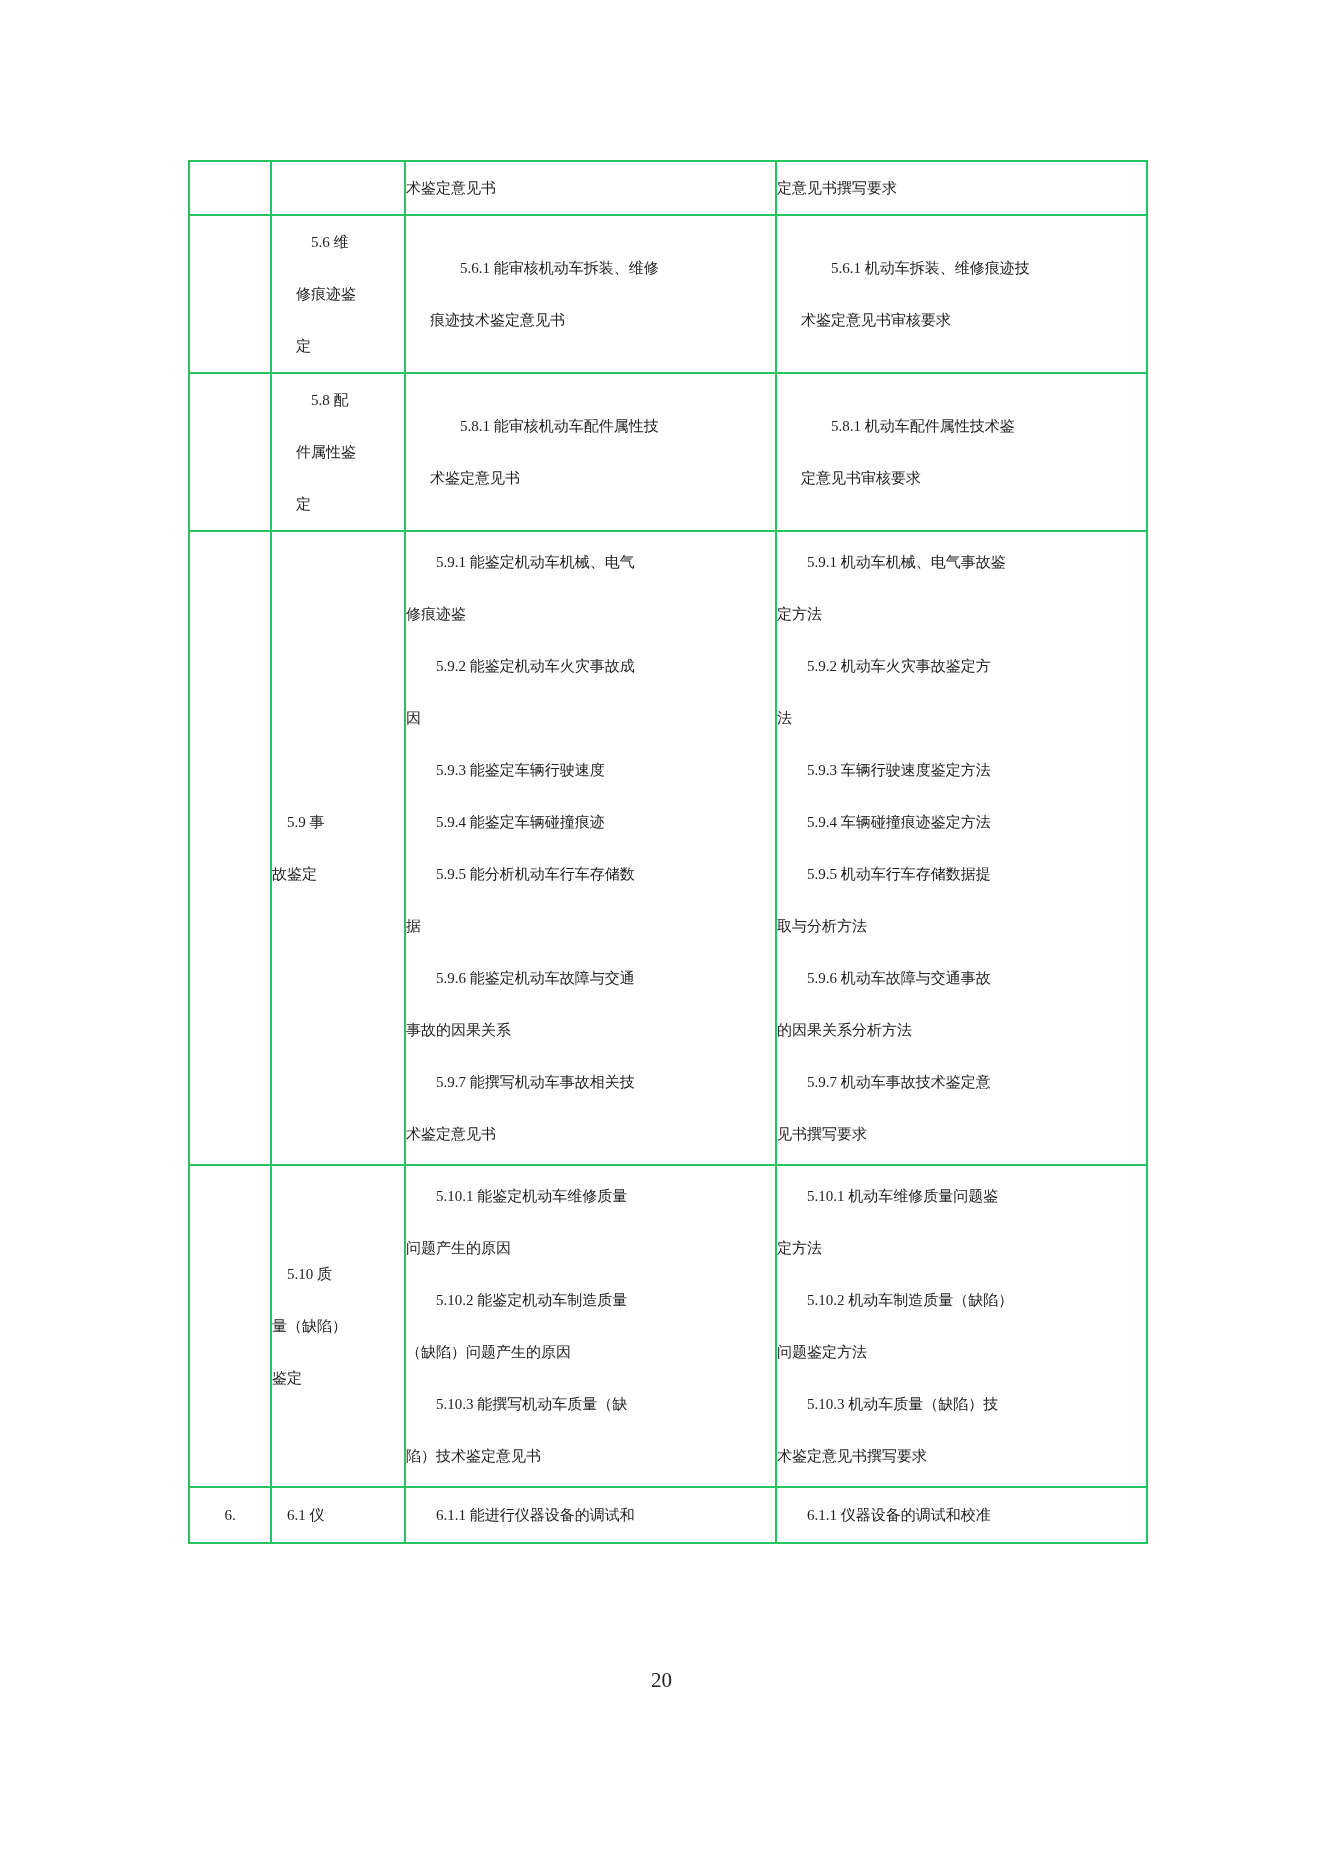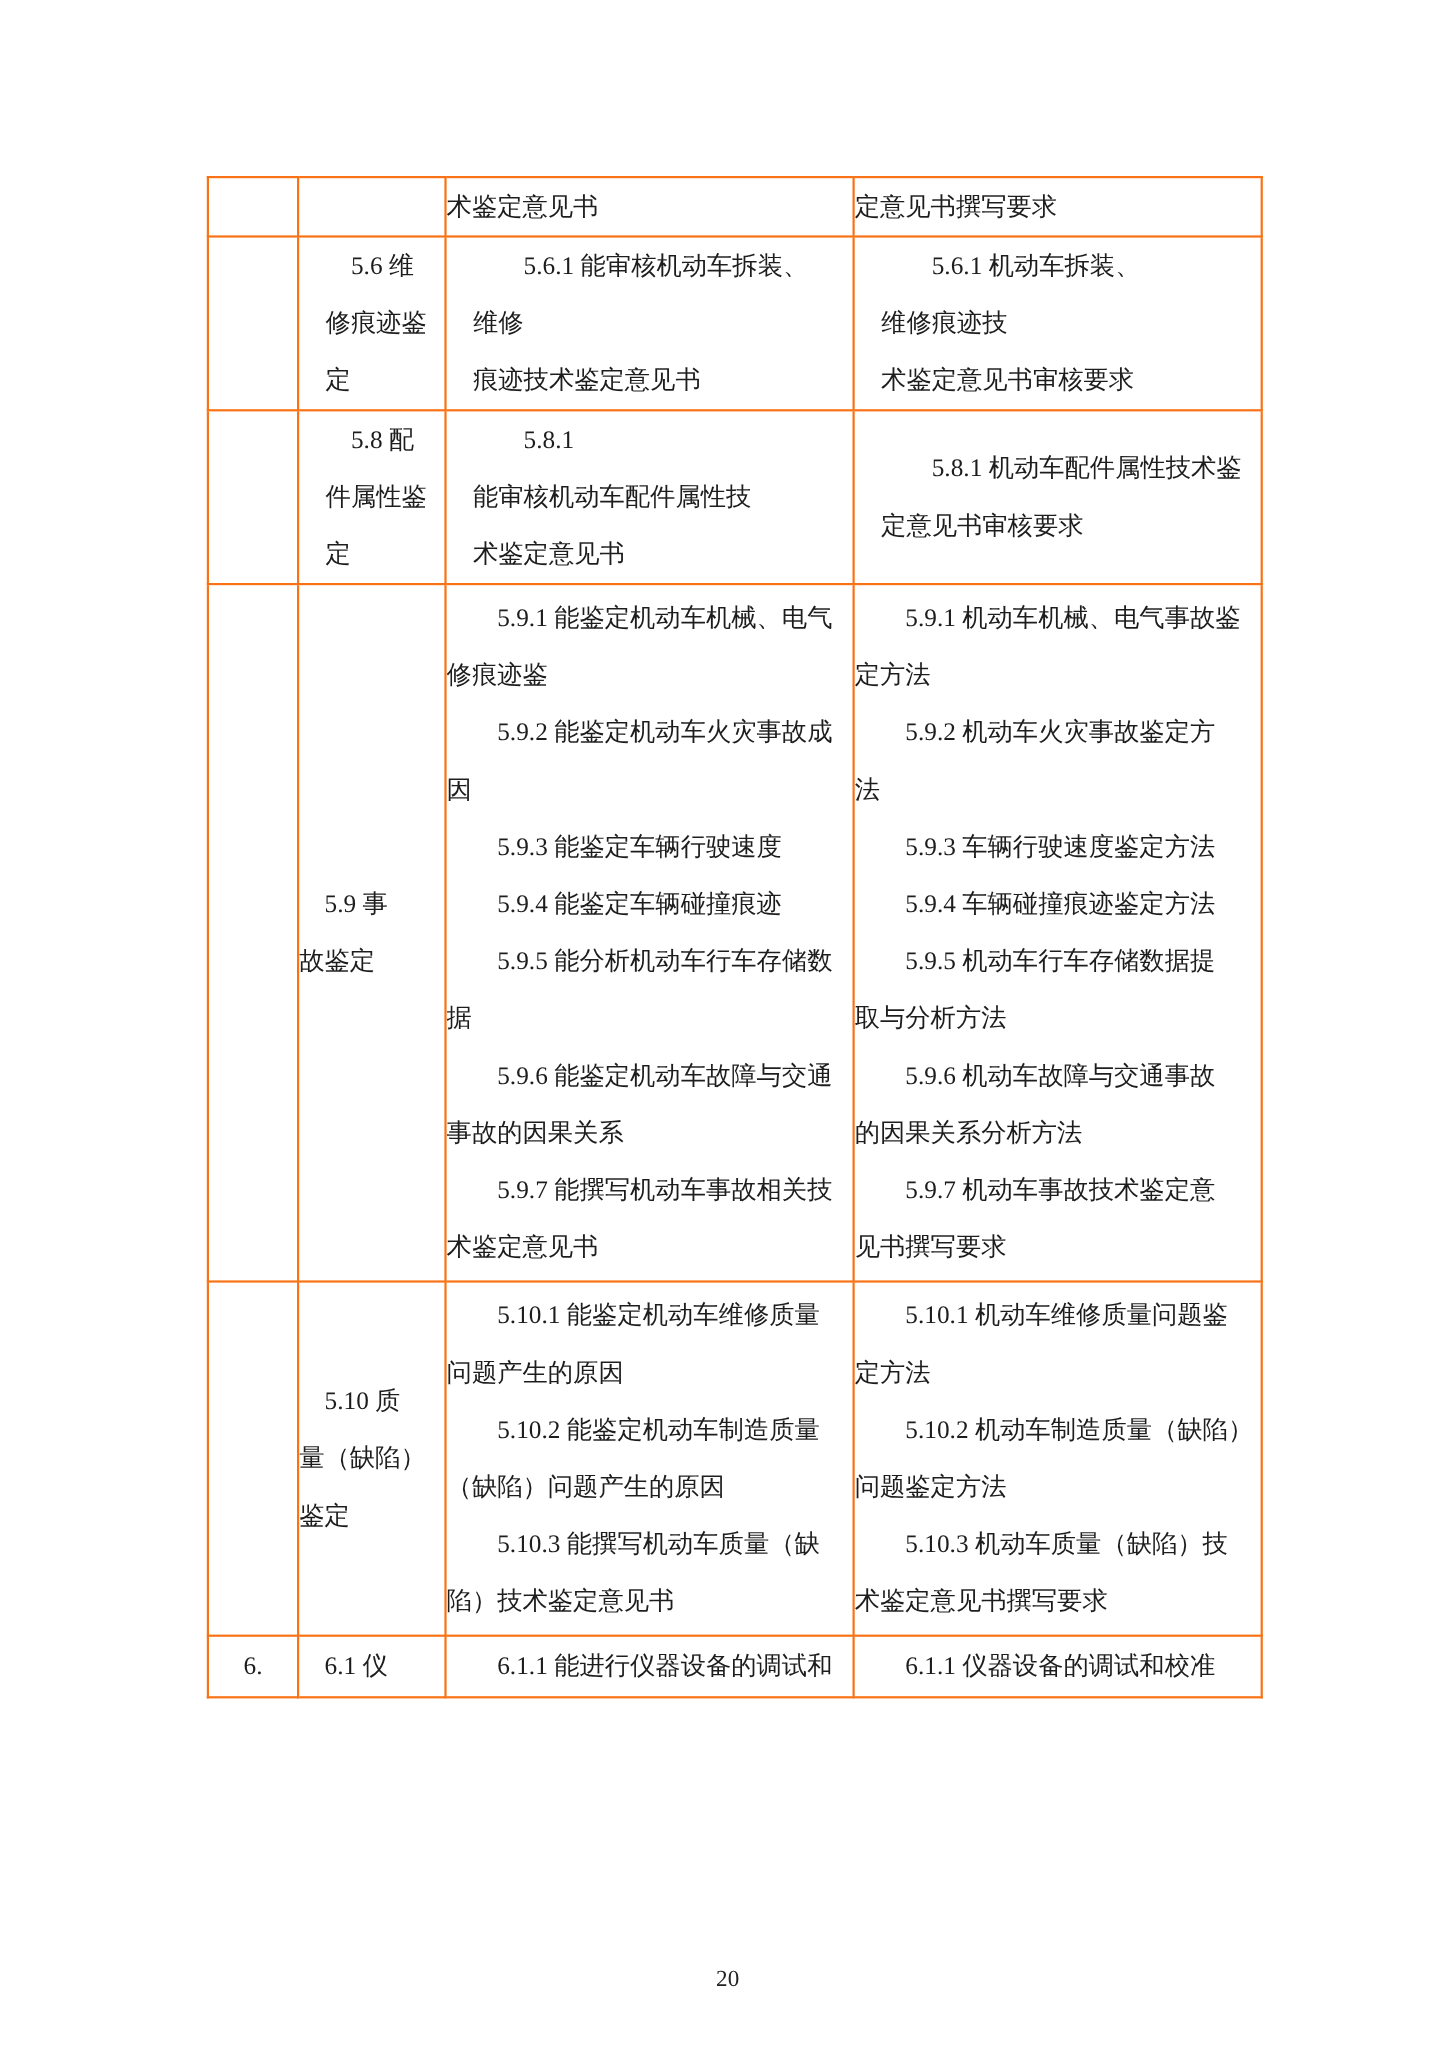--- a/index.html
+++ b/index.html
@@ -13,41 +13,41 @@
     overflow:hidden;
   }
   table.skills {
     position:absolute;
     left:188px; top:160px;
     border-collapse:collapse;
     table-layout:fixed;
     width:950px;
   }
   table.skills td {
-    border:2px solid #f97316;
-    font-size:23px;
+    border:2px solid #22c55e;
+    font-size:15px;
     line-height:52px;
     vertical-align:middle;
     padding:0;
     overflow:hidden;
     white-space:pre-line;
     word-break:keep-all;
   }
   td.c-seq   { width:80px;  text-align:center; }
   td.c-cat   { width:132px; padding-left:7px;  padding-right:3px; }
   td.c-skill { width:369px; padding-left:12px; padding-right:4px; }
   td.c-know  { width:369px; padding-left:12px; padding-right:4px; }
   tr.r-cont  td { height:52px;  }
   tr.r-3line td { height:156px;padding-left:24px; }
   tr.r-59    td { height:632px; }
   tr.r-510   td { height:320px; }
   tr.r-6     td { height:54px;  }
   .page-number {
     position:absolute;
-    left:0; top:1786px;
+    left:0; top:1668px;
     width:1323px;
     text-align:center;
     font-size:21px;
     color:#222222;
   }
 </style>
 </head>
 <body>
 
 <div class="page">

